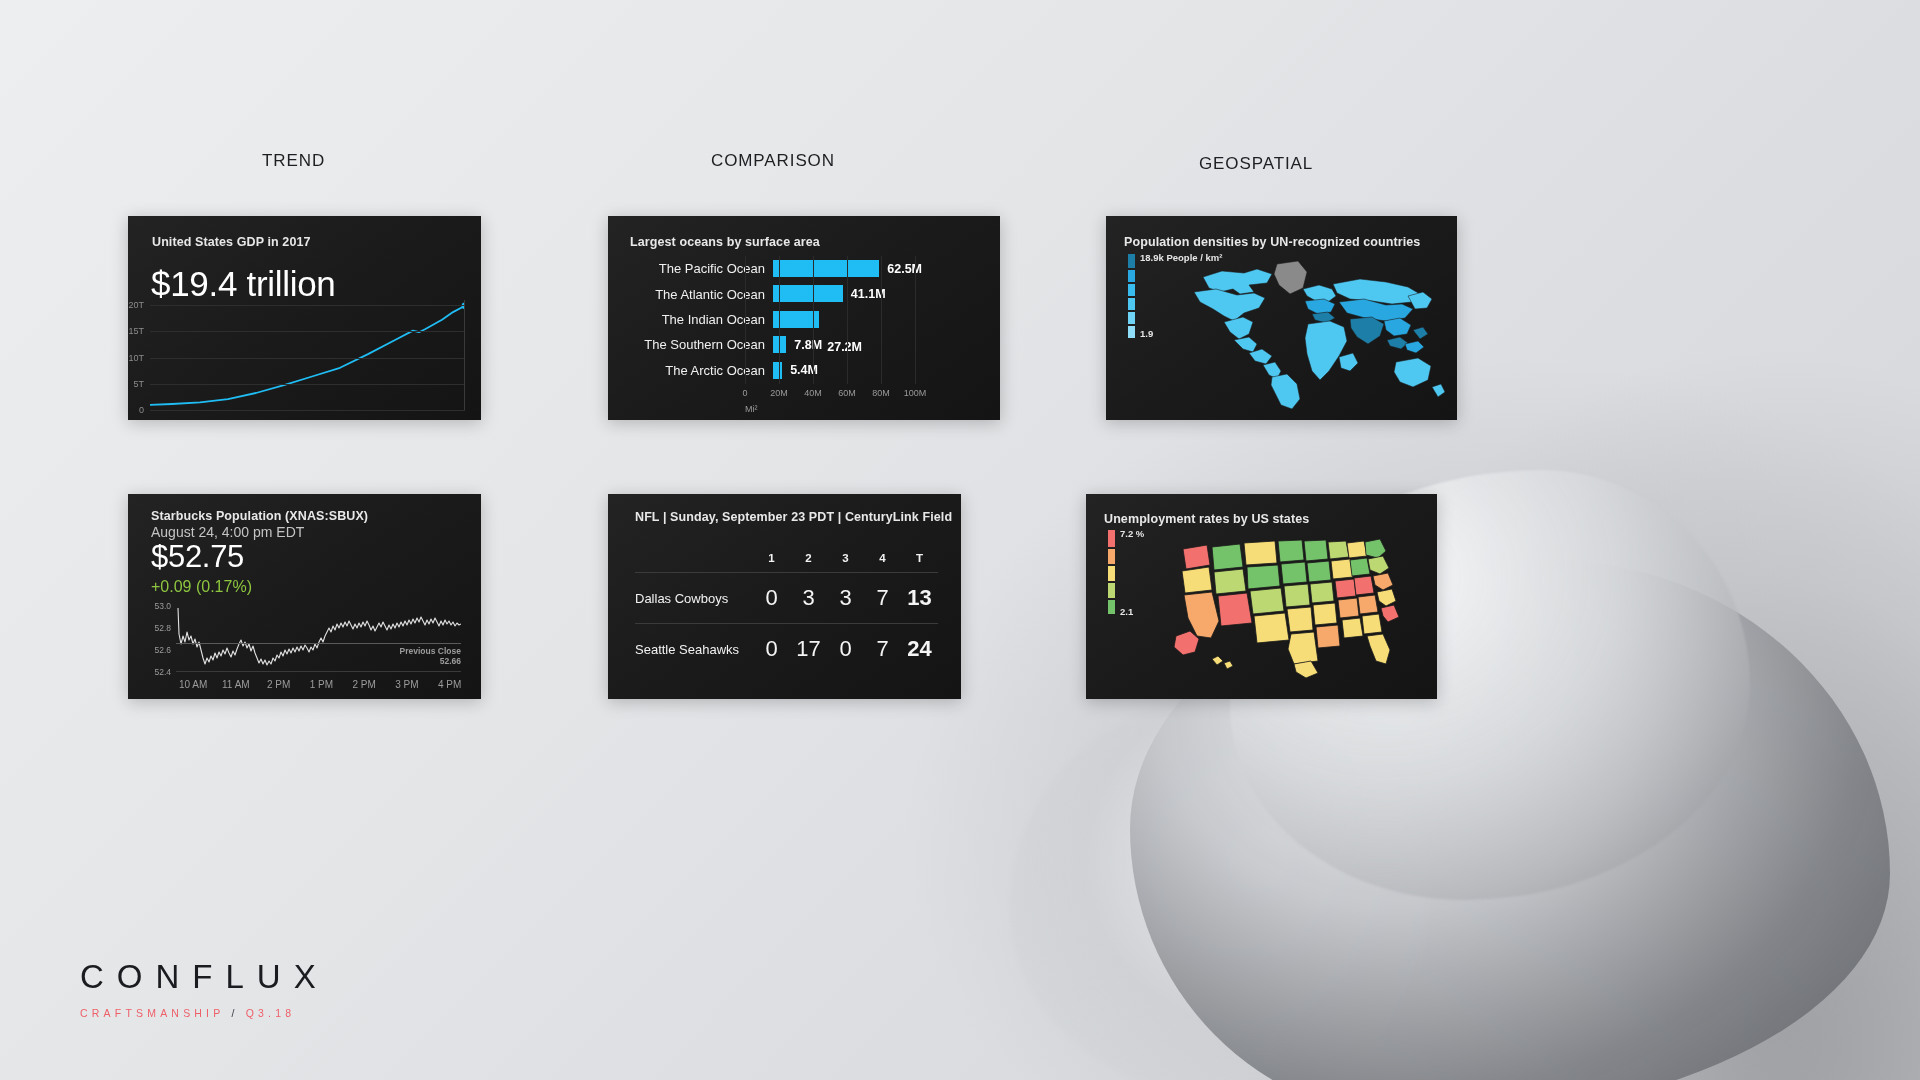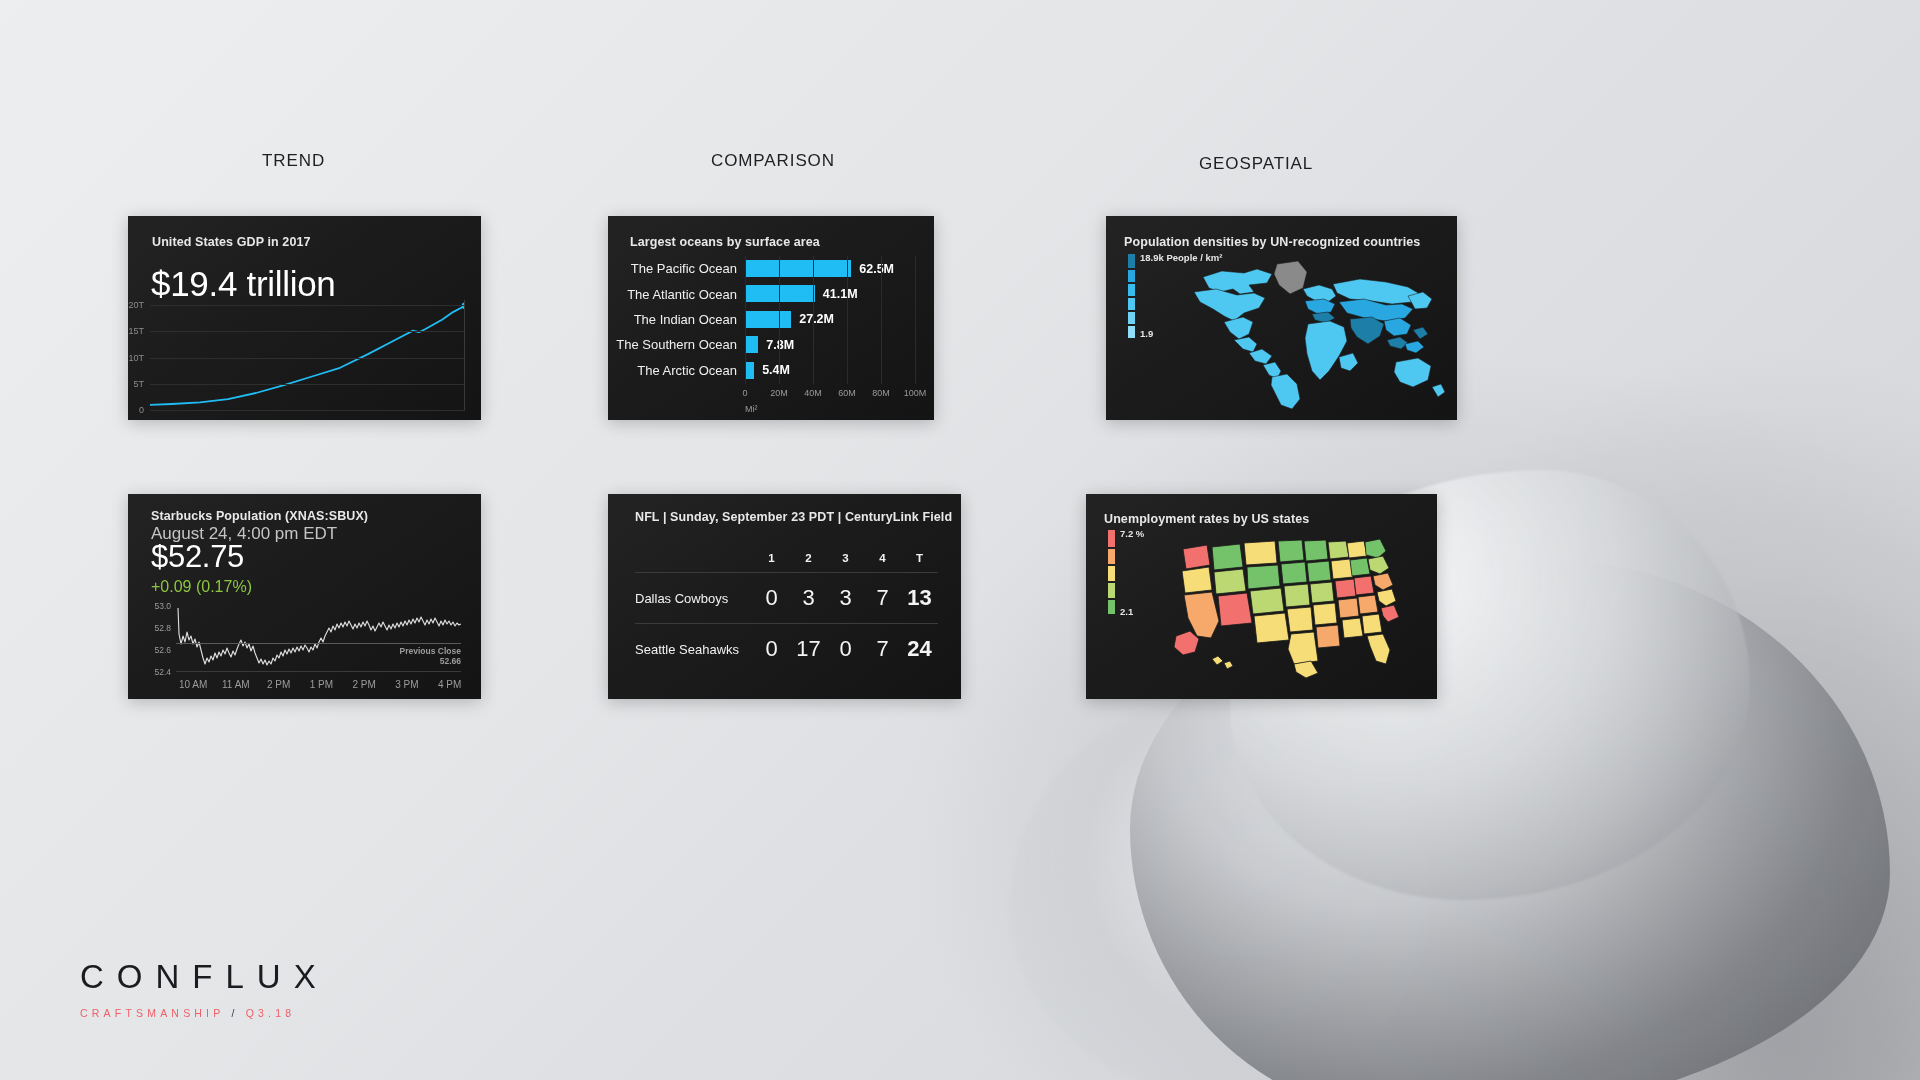--- a/index.html
+++ b/index.html
@@ -77,24 +77,24 @@
   }
   .gdp-gridline { position: absolute; left: 0; right: 0; height: 1px; background: #2e2e2e; }
   .gdp-xtick {
     position: absolute; top: 100%; margin-top: 8px;
     color: #8d8d8d; font-size: 9.5px; transform: translateX(-50%);
     white-space: nowrap;
   }
   #gdp-axis-v { position: absolute; right: 0; top: 0; bottom: 0; width: 1px; background: #3a3a3a; }
 
   
-  #card-oceans { left: 608px; top: 216px; width: 326px; height: 204px; }
+  #card-oceans { left: 608px; top: 216px; width: 392px; height: 204px; }
   #oceans-title { left: 22px; top: 19px; }
   #oceans-body { position: absolute; left: 0; top: 40px; width: 100%; }
-  .bar-row { display: flex; align-items: center; height: 25.4px; }
+  .bar-row { display: flex; align-items: center; height: 25.4px; padding-left: 28px; }
   .bar-label {
     width: 137px; text-align: right; color: #f0f0f0;
     font-size: 13px; padding-right: 8px; white-space: nowrap;
   }
   .bar-track { position: relative; width: 170px; height: 25.4px; }
   .bar-fill { position: absolute; left: 0; top: 4px; height: 17px; background: #20bdf4; }
   .bar-value {
     position: absolute; top: 50%; transform: translateY(-50%);
     color: #fff; font-size: 12.5px; font-weight: 600; white-space: nowrap;
   }
@@ -116,21 +116,21 @@
     position: absolute; left: 12px; color: #e6e6e6; font-size: 9.5px;
     white-space: nowrap; font-weight: 600;
   }
   #popmap-legend { left: 22px; top: 38px; height: 82px; }
   #popmap-legend .legend-top-label { top: -2px; }
   #popmap-legend .legend-bottom-label { bottom: -3px; }
 
   
   #card-sbux { left: 128px; top: 494px; width: 353px; height: 205px; }
   #sbux-title { left: 23px; top: 15px; }
-  #sbux-sub { position: absolute; left: 23px; top: 30px; color: #c4c4c4; font-size: 17px; }
+  #sbux-sub { position: absolute; left: 23px; top: 30px; color: #c4c4c4; font-size: 14px; }
   #sbux-price {
     position: absolute; left: 23px; top: 45px;
     color: #fff; font-size: 31px; font-weight: 300; letter-spacing: -0.3px;
   }
   #sbux-change {
     position: absolute; left: 23px; top: 84px;
     font-size: 16px; font-weight: 400;
   }
   #sbux-plot { position: absolute; left: 48px; top: 112px; width: 285px; height: 66px; }
   .sbux-ytick {
@@ -249,21 +249,21 @@
         <div class="bar-label">The Atlantic Ocean</div>
         <div class="bar-track">
           <div class="bar-fill" style="width:41.1%;"></div>
           <div class="bar-value" style="left:calc(41.1% + 8px);">41.1M</div>
         </div>
       </div>
       <div class="bar-row">
         <div class="bar-label">The Indian Ocean</div>
         <div class="bar-track">
           <div class="bar-fill" style="width:27.2%;"></div>
-          <div class="bar-value" style="left:calc(27.2% + 8px);">27.2M</div>
+          <div class="bar-value" style="left:calc(27.2% + 8px);margin-top:28px;">27.2M</div>
         </div>
       </div>
       <div class="bar-row">
         <div class="bar-label">The Southern Ocean</div>
         <div class="bar-track">
           <div class="bar-fill" style="width:7.8%;"></div>
           <div class="bar-value" style="left:calc(7.8% + 8px);">7.8M</div>
         </div>
       </div>
       <div class="bar-row">

